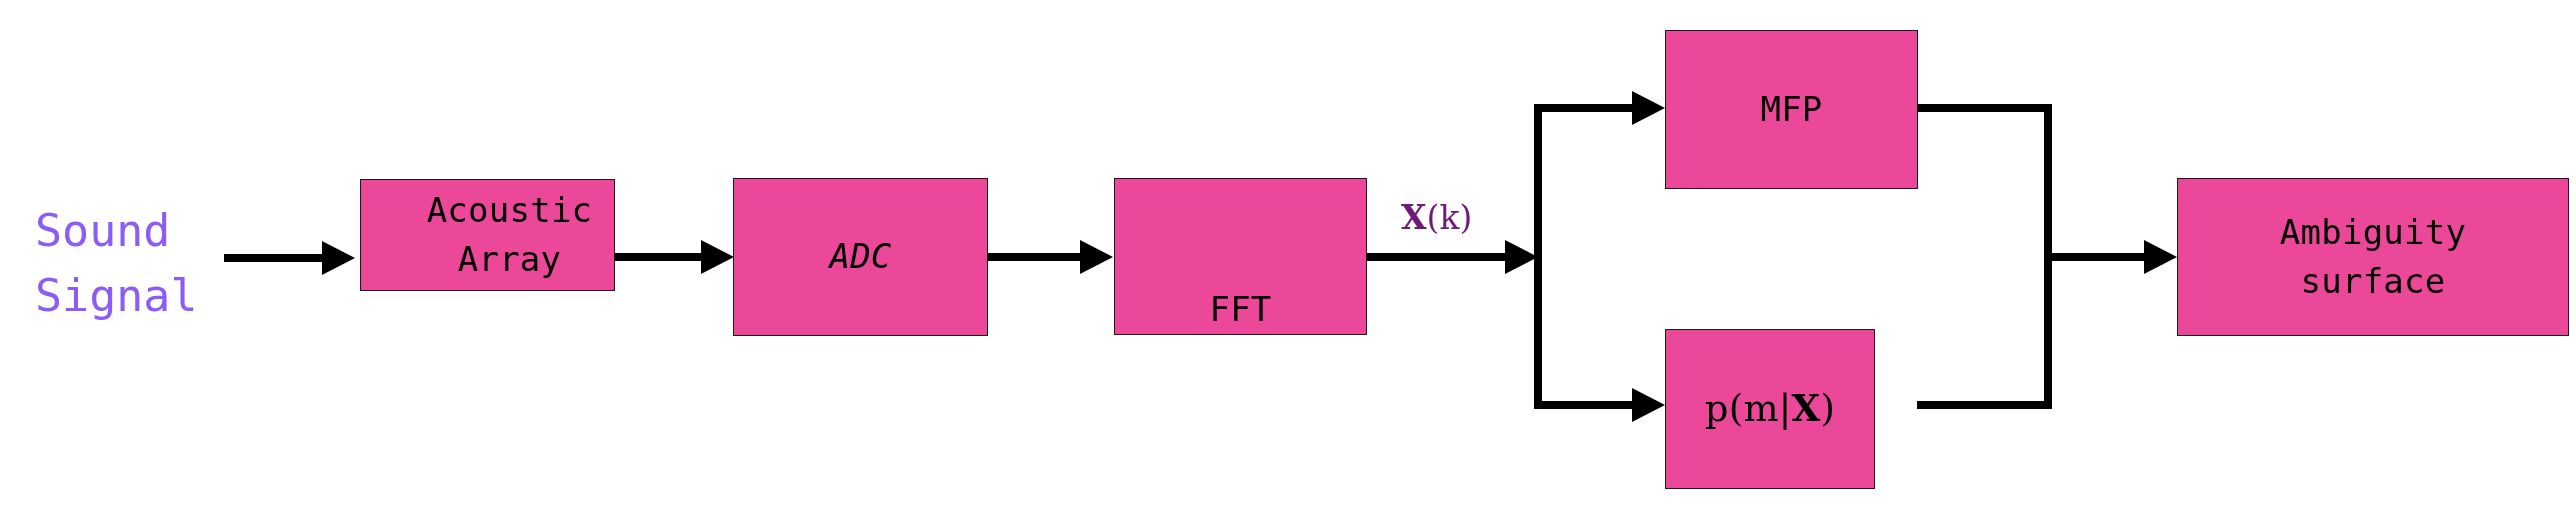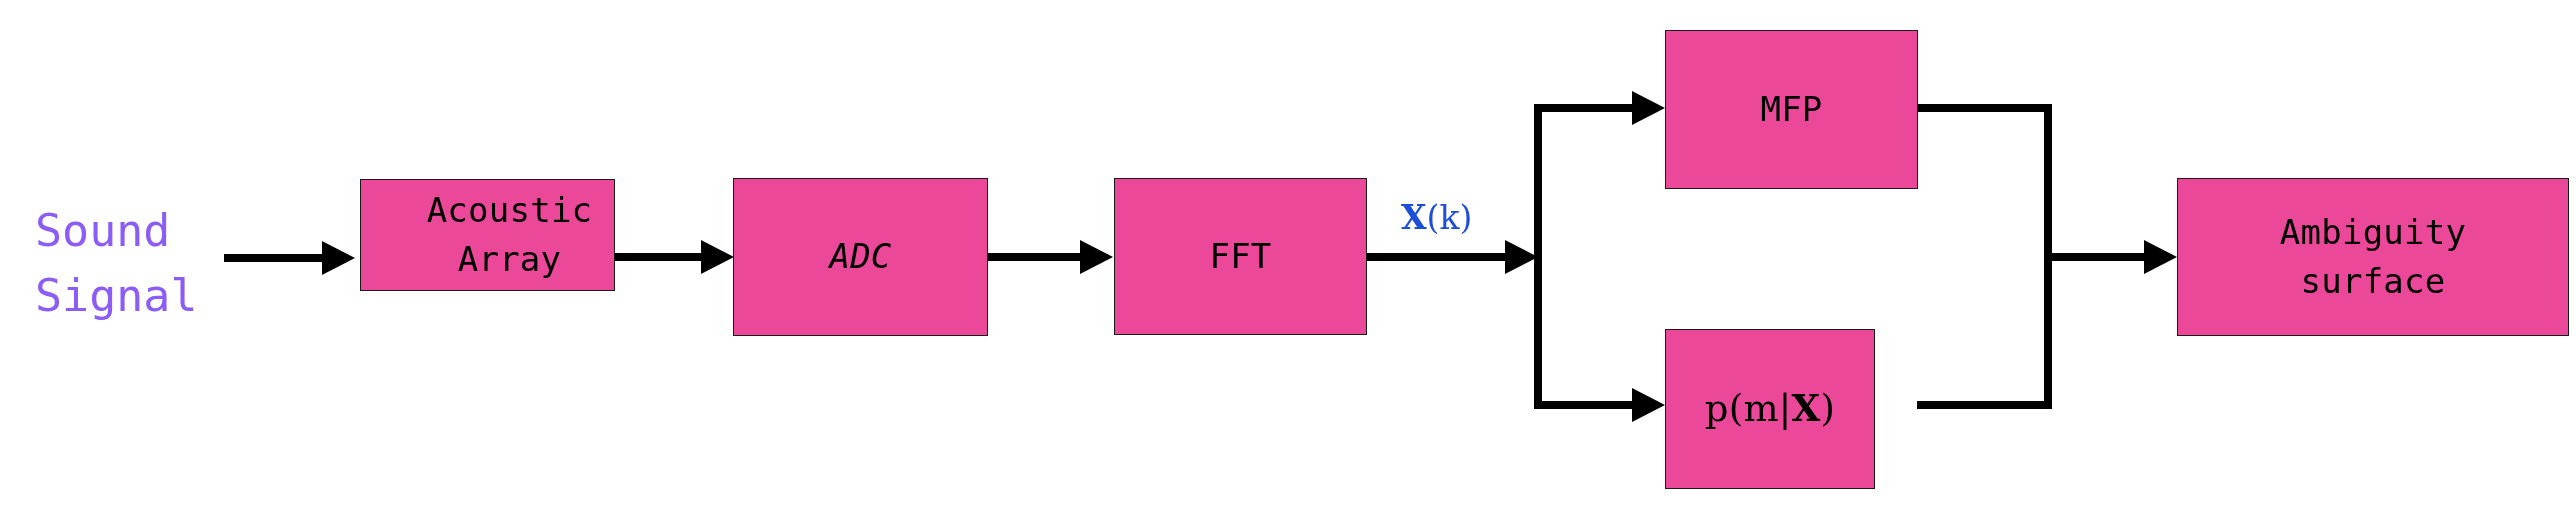--- a/index.html
+++ b/index.html
@@ -37,21 +37,21 @@
     width: 100%;
     font-family: "DejaVu Sans Mono", "Liberation Mono", monospace;
     font-size: 34px;
     font-weight: 400;
     white-space: pre-line;
   }
 
   
   #box-acoustic-array { left: 360px; top: 179px; width: 255px; height: 112px; padding-left: 44px; }
   #box-adc           { left: 733px; top: 178px; width: 255px; height: 158px; font-style: italic; }
-  #box-fft           { left: 1114px; top: 178px; width: 253px; height: 157px; }
+  #box-fft           { left: 1114px; top: 178px; width: 253px; height: 157px; align-items: flex-end; }
   #box-mfp           { left: 1665px; top: 30px;  width: 253px; height: 159px; }
   #box-posterior     { left: 1665px; top: 329px; width: 210px; height: 160px; text-align: center; }
   #box-ambiguity     { left: 2177px; top: 178px; width: 392px; height: 158px; }
 
   
   #box-posterior .box-label { font-family: "DejaVu Serif", "Liberation Serif", serif; font-size: 37px; }
   #box-posterior .vec { font-weight: 700; }
 
   
   .free-text {
@@ -63,21 +63,21 @@
     white-space: pre-line;
     text-align: left;
   }
   #text-sound-signal { left: 35px; top: 198px; width: 222px; }
 
   
   #label-xk {
     position: absolute;
     left: 1401px;
     top: 198px;
-    color: #1d4ed8;
+    color: #701a75;
     font-family: "DejaVu Serif", "Liberation Serif", serif;
     font-size: 33px;
     white-space: nowrap;
   }
   #label-xk .vec { font-weight: 700; }
 
   
   .conn {
     position: absolute;
     background: #000000;

